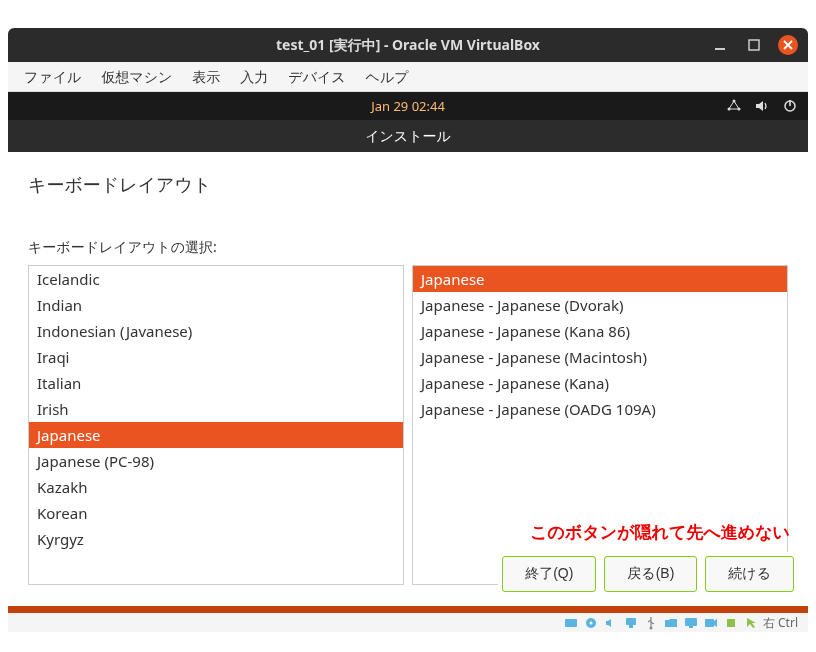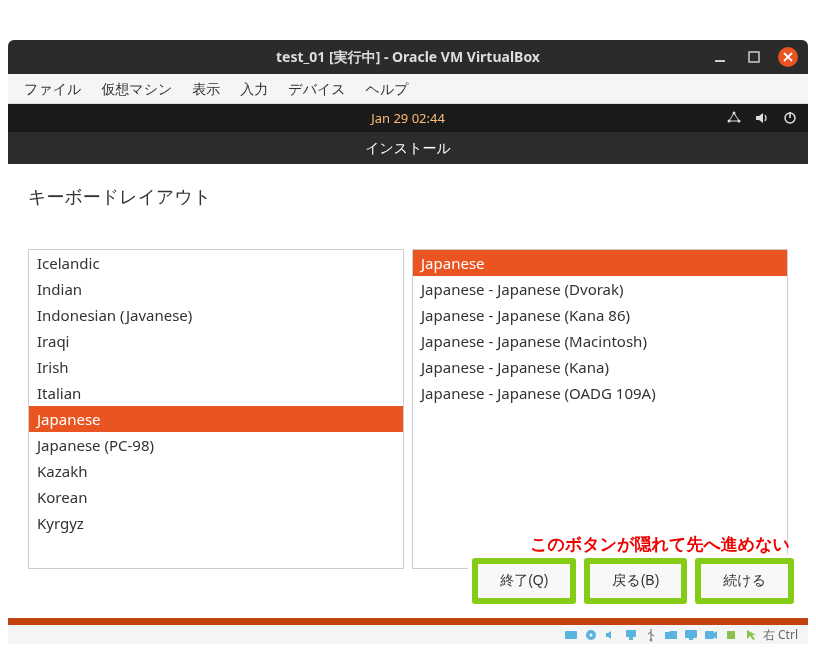--- a/index.html
+++ b/index.html
@@ -1,39 +1,39 @@
 <!DOCTYPE html>
 <html><head>
 <meta charset="utf-8">
 <style>
   * { box-sizing: border-box; margin: 0; padding: 0; }
   body { font-family: "Noto Sans", "Ubuntu", sans-serif; background: #fff; width: 816px; height: 652px; overflow: hidden; }
   .window { width: 816px; height: 652px; background: #fff; }
-  .outer-frame { width: 800px; margin: 12px auto; padding-top: 28px; }
+  .outer-frame { width: 800px; margin: 0 auto; padding-top: 28px; }
   .titlebar { background: #2b2b2b; color: #ddd; height: 34px; display: flex; align-items: center; justify-content: center; position: relative; border-radius: 6px 6px 0 0; }
   .titlebar-text { font-size: 14px; font-weight: bold; color: #ddd; }
   .titlebar-controls { position: absolute; right: 10px; top: 7px; display: flex; gap: 14px; align-items: center; }
   .tb-btn { width: 20px; height: 20px; display: flex; align-items: center; justify-content: center; color: #ccc; font-size: 13px; }
   .tb-close { background: #e95420; border-radius: 50%; color: #fff; }
   .menubar { background: #f5f5f5; height: 30px; display: flex; align-items: center; padding: 0 8px; gap: 4px; border-bottom: 1px solid #ddd; }
   .menu-item { padding: 4px 8px; font-size: 14px; color: #333; cursor: pointer; }
   .gnome-top { background: #1a1a1a; color: #fdba74; height: 28px; display: flex; align-items: center; justify-content: center; position: relative; font-size: 13px; }
   .gnome-top-right { position: absolute; right: 10px; display: flex; gap: 12px; align-items: center; }
   .gnome-icon { width: 16px; height: 16px; display: flex; align-items: center; justify-content: center; color: #ddd; }
   .install-header { background: #2c2c2c; color: #fff; height: 32px; display: flex; align-items: center; justify-content: center; font-size: 14px; }
   .content { background: #fff; padding: 20px 20px 0 20px; position: relative; height: 454px; overflow: hidden; }
   .page-title { font-size: 18px; font-weight: 300; color: #333; margin-bottom: 40px; }
   .section-label { font-size: 14px; color: #333; margin-bottom: 8px; }
   .lists { display: flex; gap: 8px; }
   .listbox { border: 1px solid #ccc; background: #fff; height: 320px; overflow-y: auto; flex: 1; }
   .list-item { padding: 3px 8px; font-size: 15px; color: #333; cursor: pointer; white-space: nowrap; }
   .list-item.selected { background: #e95420; color: #fff; }
   .annotation { position: absolute; right: 18px; bottom: 62px; color: #e00; font-size: 17px; font-weight: bold; }
   .footer-btns { position: absolute; right: 10px; bottom: 10px; display: flex; gap: 8px; background: #fff; padding: 4px; }
-  .btn { border: 6px solid #84cc16; background: #f8f8f8; padding: 8px 22px; font-size: 14px; color: #333; border-radius: 3px; cursor: pointer; }
+  .btn { border: 1px solid #84cc16; background: #f8f8f8; padding: 8px 22px; font-size: 14px; color: #333; border-radius: 3px; cursor: pointer; }
   .statusbar { height: 26px; background: #f5f5f5; border-top: 7px solid #c2410c; display: flex; align-items: center; justify-content: flex-end; padding: 0 10px; gap: 4px; font-size: 12px; color: #666; }
   .status-icon { width: 16px; height: 16px; display: inline-flex; align-items: center; justify-content: center; font-size: 12px; }
   svg { display: block; }
 </style>
 </head>
 <body>
 
 <div class="window">
   <div class="outer-frame">
 
@@ -92,29 +92,30 @@
         </span>
       </div>
     </div>
 
     <div class="install-header">
       <span>インストール</span>
     </div>
 
     <div class="content">
       <h1 class="page-title">キーボードレイアウト</h1>
+      <div class="section-label">キーボードレイアウトの選択:</div>
 
       <div class="lists">
         <div class="listbox" id="left-list">
             <div class="list-item">Icelandic</div>
             <div class="list-item">Indian</div>
             <div class="list-item">Indonesian (Javanese)</div>
             <div class="list-item">Iraqi</div>
+            <div class="list-item">Italian</div>
             <div class="list-item">Irish</div>
-            <div class="list-item">Italian</div>
             <div class="list-item selected">Japanese</div>
             <div class="list-item">Japanese (PC-98)</div>
             <div class="list-item">Kazakh</div>
             <div class="list-item">Korean</div>
             <div class="list-item">Kyrgyz</div>
           </div>
         <div class="listbox" id="right-list">
             <div class="list-item selected">Japanese</div>
             <div class="list-item">Japanese - Japanese (Dvorak)</div>
             <div class="list-item">Japanese - Japanese (Kana 86)</div>

